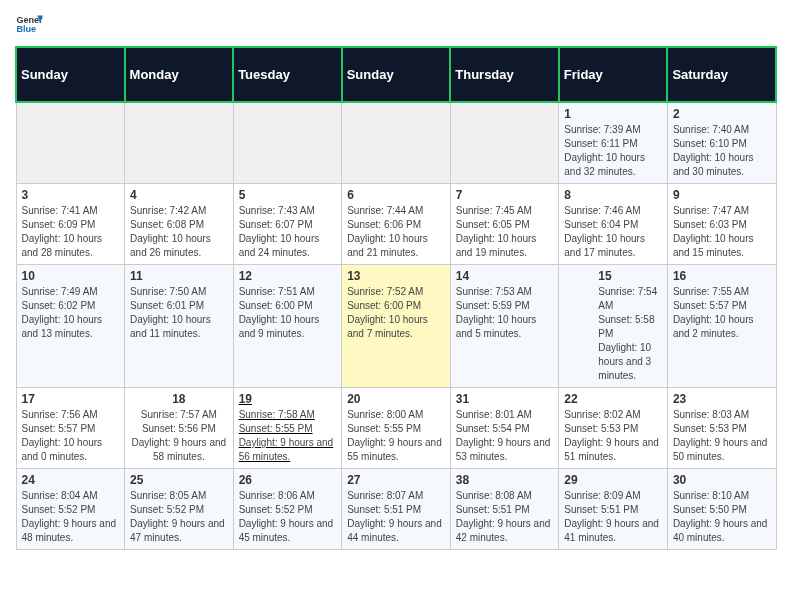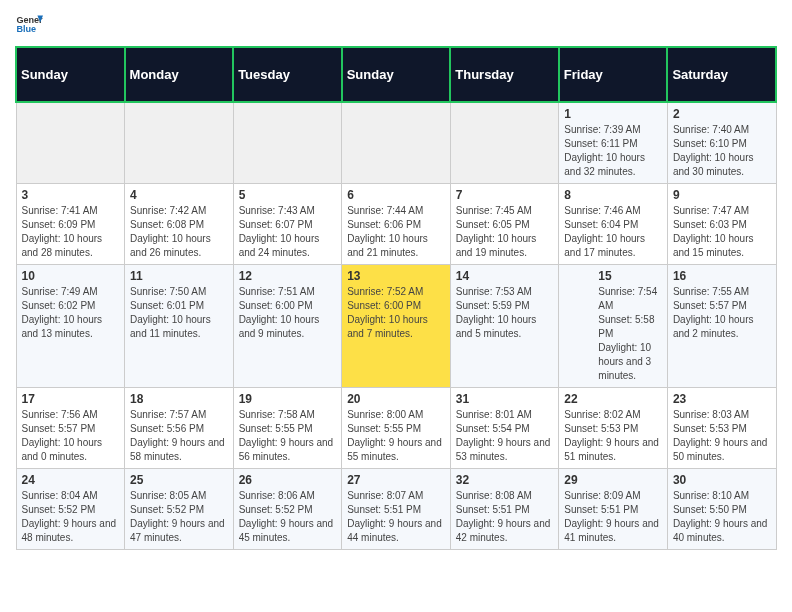--- a/index.html
+++ b/index.html
@@ -163,21 +163,21 @@
           <div class="day-info">Sunrise: 7:49 AM<br>Sunset: 6:02 PM<br>Daylight: 10 hours and 13 minutes.</div>
         </td>
         <td style="background: rgb(245, 248, 252);">
           <span class="day-number">11</span>
           <div class="day-info">Sunrise: 7:50 AM<br>Sunset: 6:01 PM<br>Daylight: 10 hours and 11 minutes.</div>
         </td>
         <td style="background: rgb(245, 248, 252); margin-top: 20px;">
           <span class="day-number">12</span>
           <div class="day-info">Sunrise: 7:51 AM<br>Sunset: 6:00 PM<br>Daylight: 10 hours and 9 minutes.</div>
         </td>
-        <td style="background: #fde047;">
+        <td style="background: #fef9c3;">
           <span class="day-number">13</span>
           <div class="day-info">Sunrise: 7:52 AM<br>Sunset: 6:00 PM<br>Daylight: 10 hours and 7 minutes.</div>
         </td>
         <td style="background: rgb(245, 248, 252);">
           <span class="day-number">14</span>
           <div class="day-info">Sunrise: 7:53 AM<br>Sunset: 5:59 PM<br>Daylight: 10 hours and 5 minutes.</div>
         </td>
         <td style="background: rgb(245, 248, 252); padding-left: 39px;">
           <span class="day-number">15</span>
           <div class="day-info">Sunrise: 7:54 AM<br>Sunset: 5:58 PM<br>Daylight: 10 hours and 3 minutes.</div>
@@ -185,25 +185,25 @@
         <td style="background: rgb(245, 248, 252);">
           <span class="day-number">16</span>
           <div class="day-info">Sunrise: 7:55 AM<br>Sunset: 5:57 PM<br>Daylight: 10 hours and 2 minutes.</div>
         </td>
       </tr>
       <tr>
         <td style="background: rgb(255, 255, 255);">
           <span class="day-number">17</span>
           <div class="day-info">Sunrise: 7:56 AM<br>Sunset: 5:57 PM<br>Daylight: 10 hours and 0 minutes.</div>
         </td>
-        <td style="background: rgb(255, 255, 255);">
+        <td style="background: rgb(255, 255, 255); text-align: center;">
           <span class="day-number">18</span>
           <div class="day-info">Sunrise: 7:57 AM<br>Sunset: 5:56 PM<br>Daylight: 9 hours and 58 minutes.</div>
         </td>
-        <td style="background: rgb(255, 255, 255);">
+        <td style="background: rgb(255, 255, 255); text-decoration: underline;">
           <span class="day-number">19</span>
           <div class="day-info">Sunrise: 7:58 AM<br>Sunset: 5:55 PM<br>Daylight: 9 hours and 56 minutes.</div>
         </td>
         <td style="background: rgb(255, 255, 255);">
           <span class="day-number">20</span>
           <div class="day-info">Sunrise: 8:00 AM<br>Sunset: 5:55 PM<br>Daylight: 9 hours and 55 minutes.</div>
         </td>
         <td style="background: rgb(255, 255, 255);">
           <span class="day-number">31</span>
           <div class="day-info">Sunrise: 8:01 AM<br>Sunset: 5:54 PM<br>Daylight: 9 hours and 53 minutes.</div>
@@ -228,21 +228,21 @@
         </td>
         <td style="background: rgb(245, 248, 252);">
           <span class="day-number">26</span>
           <div class="day-info">Sunrise: 8:06 AM<br>Sunset: 5:52 PM<br>Daylight: 9 hours and 45 minutes.</div>
         </td>
         <td style="background: rgb(245, 248, 252);">
           <span class="day-number">27</span>
           <div class="day-info">Sunrise: 8:07 AM<br>Sunset: 5:51 PM<br>Daylight: 9 hours and 44 minutes.</div>
         </td>
         <td style="background: rgb(245, 248, 252);">
-          <span class="day-number">32</span>
+          <span class="day-number">38</span>
           <div class="day-info">Sunrise: 8:08 AM<br>Sunset: 5:51 PM<br>Daylight: 9 hours and 42 minutes.</div>
         </td>
         <td style="background: rgb(245, 248, 252);">
           <span class="day-number">29</span>
           <div class="day-info">Sunrise: 8:09 AM<br>Sunset: 5:51 PM<br>Daylight: 9 hours and 41 minutes.</div>
         </td>
         <td style="background: rgb(245, 248, 252);">
           <span class="day-number">30</span>
           <div class="day-info">Sunrise: 8:10 AM<br>Sunset: 5:50 PM<br>Daylight: 9 hours and 40 minutes.</div>
         </td>

